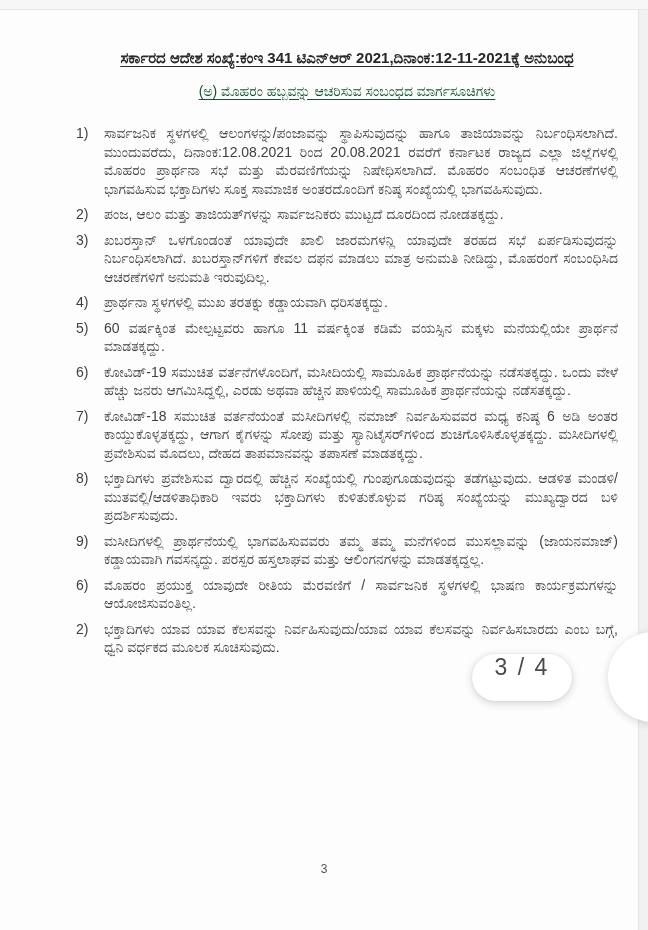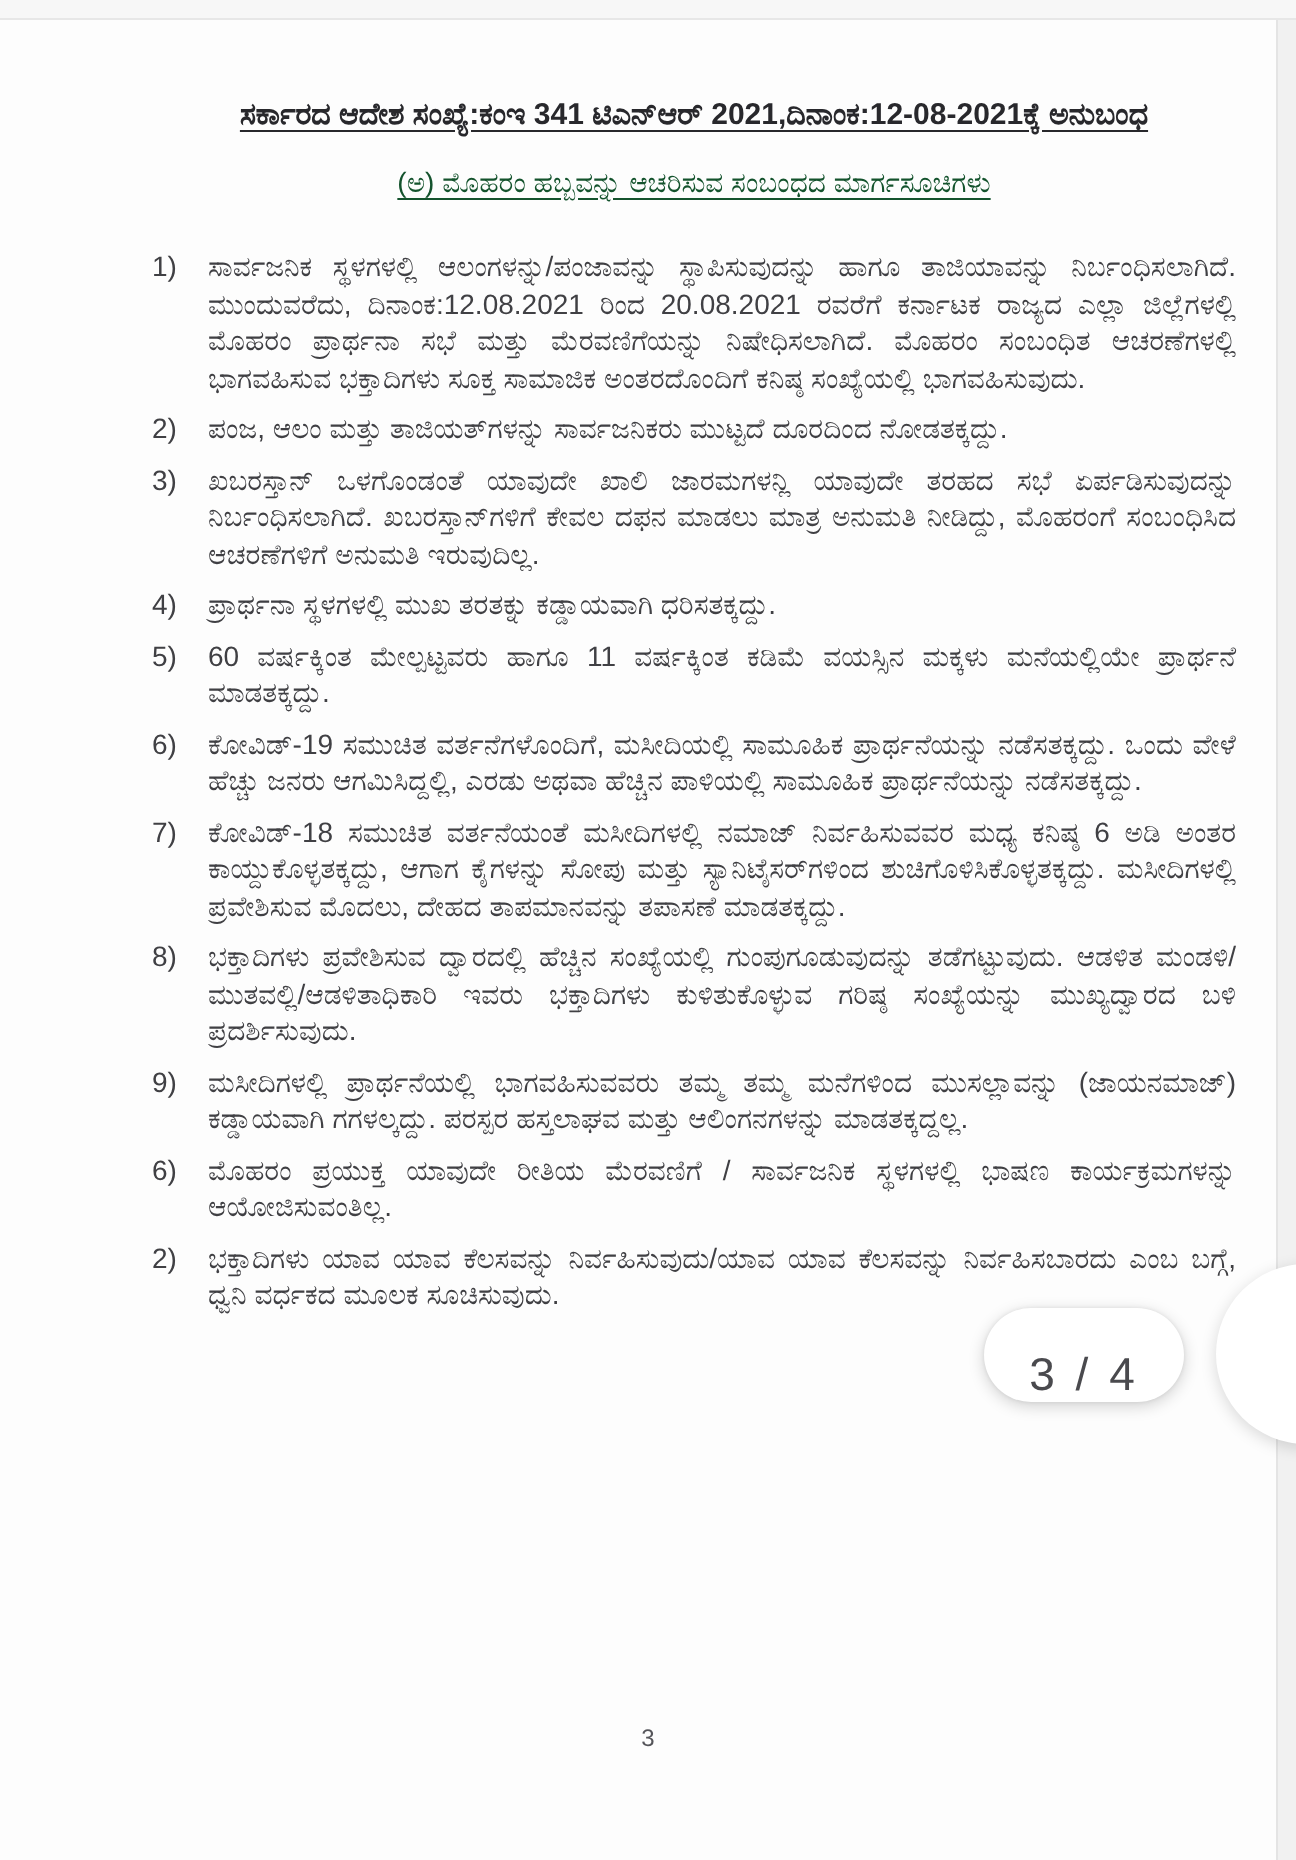--- a/index.html
+++ b/index.html
@@ -30,41 +30,41 @@
   }
   .list{margin-top:24px;}
   .item{display:flex;margin-bottom:7px;font-size:14px;line-height:18.5px;color:#404044;}
   .item .num{flex:none;width:28px;}
   .item .text{flex:1;text-align:justify;}
   .footer-num{
     position:absolute;left:0;right:0;top:862px;text-align:center;
     font-size:12px;color:#55555a;
   }
   .pill{
-    position:absolute;left:492px;top:654px;width:100px;height:47px;
+    position:absolute;left:472px;top:654px;width:100px;height:47px;
     background:#ffffff;border-radius:26px;
     box-shadow:0 2px 8px rgba(0,0,0,0.18),0 0 2px rgba(0,0,0,0.08);
-    display:flex;align-items:flex-end;justify-content:center;
+    display:flex;align-items:flex-start;justify-content:center;
     font-size:23px;color:#4a4a4e;z-index:6;letter-spacing:2px;
   }
   .fab{
     position:absolute;left:608px;top:632px;width:90px;height:90px;
     border-radius:50%;background:#ffffff;
     box-shadow:0 2px 8px rgba(0,0,0,0.15);z-index:5;
   }
 </style>
 </head>
 <body>
 
 <div class="screen">
   <div class="top-band"></div>
   <div class="right-band"></div>
 
   <div class="doc">
-    <div class="doc-title">ಸರ್ಕಾರದ ಆದೇಶ ಸಂಖ್ಯೆ:ಕಂಇ 341 ಟಿಎನ್‌ಆರ್ 2021,ದಿನಾಂಕ:12-08-2021ಕ್ಕೆ ಅನುಬಂಧ</div>
+    <div class="doc-title">ಸರ್ಕಾರದ ಆದೇಶ ಸಂಖ್ಯೆ:ಕಂಇ 341 ಟಿಎನ್‌ಆರ್ 2021,ದಿನಾಂಕ:12-11-2021ಕ್ಕೆ ಅನುಬಂಧ</div>
     <div class="doc-subtitle">(ಅ) ಮೊಹರಂ ಹಬ್ಬವನ್ನು ಆಚರಿಸುವ ಸಂಬಂಧದ ಮಾರ್ಗಸೂಚಿಗಳು</div>
 
     <div class="list">
       <div class="item">
         <span class="num">1)</span>
         <span class="text">ಸಾರ್ವಜನಿಕ ಸ್ಥಳಗಳಲ್ಲಿ ಆಲಂಗಳನ್ನು/ಪಂಜಾವನ್ನು ಸ್ಥಾಪಿಸುವುದನ್ನು ಹಾಗೂ ತಾಜಿಯಾವನ್ನು ನಿರ್ಬಂಧಿಸಲಾಗಿದೆ. ಮುಂದುವರೆದು, ದಿನಾಂಕ:12.08.2021 ರಿಂದ 20.08.2021 ರವರೆಗೆ ಕರ್ನಾಟಕ ರಾಜ್ಯದ ಎಲ್ಲಾ ಜಿಲ್ಲೆಗಳಲ್ಲಿ ಮೊಹರಂ ಪ್ರಾರ್ಥನಾ ಸಭೆ ಮತ್ತು ಮೆರವಣಿಗೆಯನ್ನು ನಿಷೇಧಿಸಲಾಗಿದೆ. ಮೊಹರಂ ಸಂಬಂಧಿತ ಆಚರಣೆಗಳಲ್ಲಿ ಭಾಗವಹಿಸುವ ಭಕ್ತಾದಿಗಳು ಸೂಕ್ತ ಸಾಮಾಜಿಕ ಅಂತರದೊಂದಿಗೆ ಕನಿಷ್ಠ ಸಂಖ್ಯೆಯಲ್ಲಿ ಭಾಗವಹಿಸುವುದು.</span>
       </div>
       <div class="item">
         <span class="num">2)</span>
         <span class="text">ಪಂಜ, ಆಲಂ ಮತ್ತು ತಾಜಿಯತ್‌ಗಳನ್ನು ಸಾರ್ವಜನಿಕರು ಮುಟ್ಟದೆ ದೂರದಿಂದ ನೋಡತಕ್ಕದ್ದು.</span>
@@ -88,21 +88,21 @@
       <div class="item">
         <span class="num">7)</span>
         <span class="text">ಕೋವಿಡ್-18 ಸಮುಚಿತ ವರ್ತನೆಯಂತೆ ಮಸೀದಿಗಳಲ್ಲಿ ನಮಾಜ್ ನಿರ್ವಹಿಸುವವರ ಮಧ್ಯ ಕನಿಷ್ಠ 6 ಅಡಿ ಅಂತರ ಕಾಯ್ದುಕೊಳ್ಳತಕ್ಕದ್ದು, ಆಗಾಗ ಕೈಗಳನ್ನು ಸೋಪು ಮತ್ತು ಸ್ಯಾನಿಟೈಸರ್‌ಗಳಿಂದ ಶುಚಿಗೊಳಿಸಿಕೊಳ್ಳತಕ್ಕದ್ದು. ಮಸೀದಿಗಳಲ್ಲಿ ಪ್ರವೇಶಿಸುವ ಮೊದಲು, ದೇಹದ ತಾಪಮಾನವನ್ನು ತಪಾಸಣೆ ಮಾಡತಕ್ಕದ್ದು.</span>
       </div>
       <div class="item">
         <span class="num">8)</span>
         <span class="text">ಭಕ್ತಾದಿಗಳು ಪ್ರವೇಶಿಸುವ ದ್ವಾರದಲ್ಲಿ ಹೆಚ್ಚಿನ ಸಂಖ್ಯೆಯಲ್ಲಿ ಗುಂಪುಗೂಡುವುದನ್ನು ತಡೆಗಟ್ಟುವುದು. ಆಡಳಿತ ಮಂಡಳಿ/ಮುತವಲ್ಲಿ/ಆಡಳಿತಾಧಿಕಾರಿ ಇವರು ಭಕ್ತಾದಿಗಳು ಕುಳಿತುಕೊಳ್ಳುವ ಗರಿಷ್ಠ ಸಂಖ್ಯೆಯನ್ನು ಮುಖ್ಯದ್ವಾರದ ಬಳಿ ಪ್ರದರ್ಶಿಸುವುದು.</span>
       </div>
       <div class="item">
         <span class="num">9)</span>
-        <span class="text">ಮಸೀದಿಗಳಲ್ಲಿ ಪ್ರಾರ್ಥನೆಯಲ್ಲಿ ಭಾಗವಹಿಸುವವರು ತಮ್ಮ ತಮ್ಮ ಮನೆಗಳಿಂದ ಮುಸಲ್ಲಾವನ್ನು (ಜಾಯನಮಾಜ್) ಕಡ್ಡಾಯವಾಗಿ ಗಗಳಲ್ಕದ್ದು. ಪರಸ್ಪರ ಹಸ್ತಲಾಘವ ಮತ್ತು ಆಲಿಂಗನಗಳನ್ನು ಮಾಡತಕ್ಕದ್ದಲ್ಲ.</span>
+        <span class="text">ಮಸೀದಿಗಳಲ್ಲಿ ಪ್ರಾರ್ಥನೆಯಲ್ಲಿ ಭಾಗವಹಿಸುವವರು ತಮ್ಮ ತಮ್ಮ ಮನೆಗಳಿಂದ ಮುಸಲ್ಲಾವನ್ನು (ಜಾಯನಮಾಜ್) ಕಡ್ಡಾಯವಾಗಿ ಗವಸನ್ಕದ್ದು. ಪರಸ್ಪರ ಹಸ್ತಲಾಘವ ಮತ್ತು ಆಲಿಂಗನಗಳನ್ನು ಮಾಡತಕ್ಕದ್ದಲ್ಲ.</span>
       </div>
       <div class="item">
         <span class="num">6)</span>
         <span class="text">ಮೊಹರಂ ಪ್ರಯುಕ್ತ ಯಾವುದೇ ರೀತಿಯ ಮೆರವಣಿಗೆ / ಸಾರ್ವಜನಿಕ ಸ್ಥಳಗಳಲ್ಲಿ ಭಾಷಣ ಕಾರ್ಯಕ್ರಮಗಳನ್ನು ಆಯೋಜಿಸುವಂತಿಲ್ಲ.</span>
       </div>
       <div class="item">
         <span class="num">2)</span>
         <span class="text">ಭಕ್ತಾದಿಗಳು ಯಾವ ಯಾವ ಕೆಲಸವನ್ನು ನಿರ್ವಹಿಸುವುದು/ಯಾವ ಯಾವ ಕೆಲಸವನ್ನು ನಿರ್ವಹಿಸಬಾರದು ಎಂಬ ಬಗ್ಗೆ, ಧ್ವನಿ ವರ್ಧಕದ ಮೂಲಕ ಸೂಚಿಸುವುದು.</span>
       </div>
     </div>

